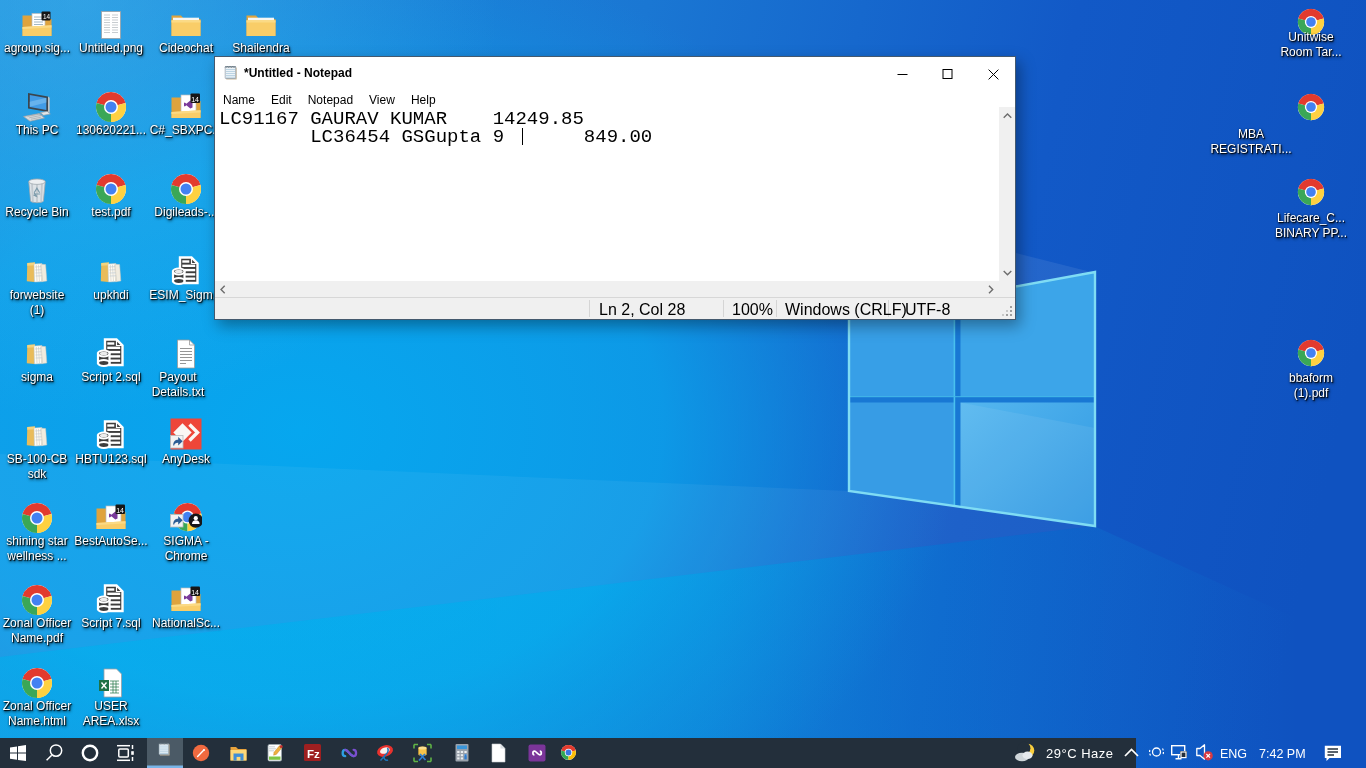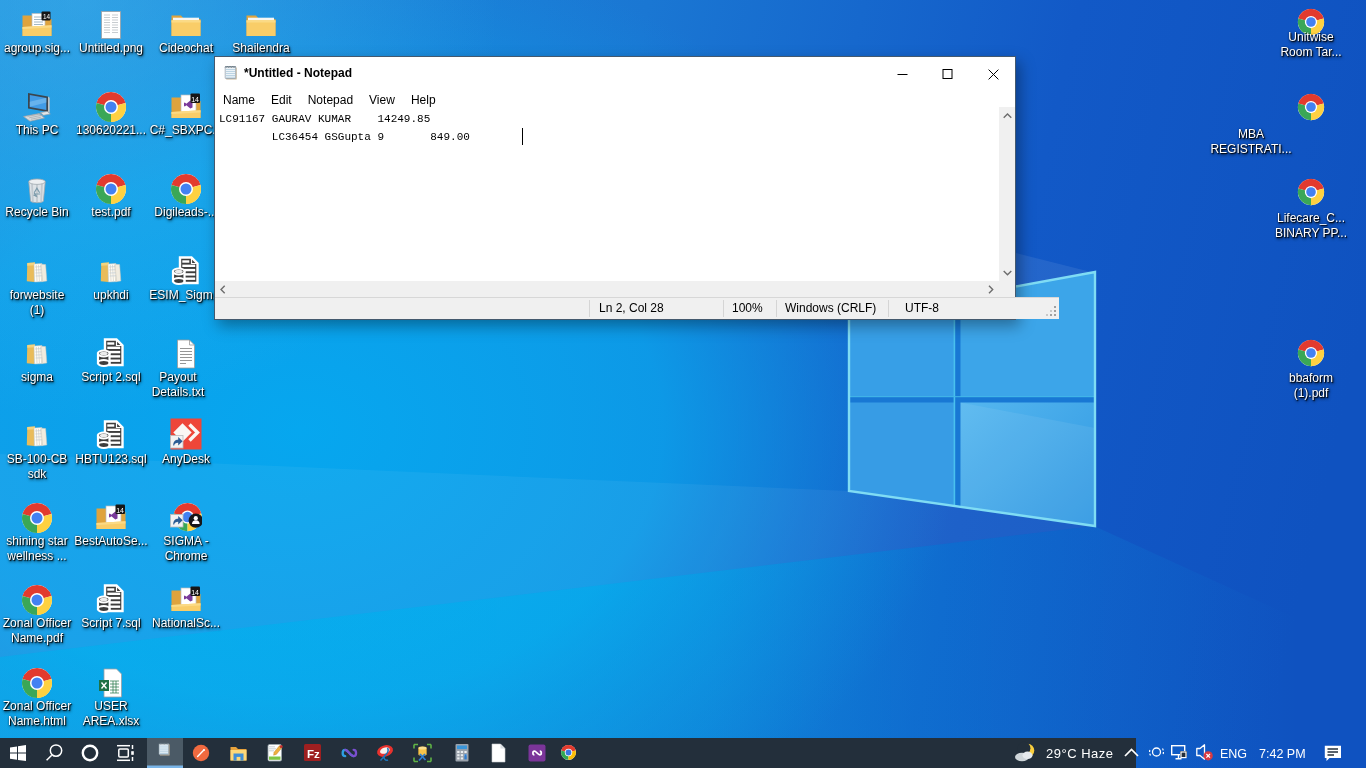--- a/index.html
+++ b/index.html
@@ -9,24 +9,24 @@
   text-shadow:1px 1px 1px rgba(0,0,0,.95),1px 2px 3px rgba(0,0,0,.8),0 0 2px rgba(0,0,0,.45);}
 #npwin{position:absolute;left:214px;top:56px;width:800px;height:262px;background:#fff;
   border:1px solid #44596e;box-shadow:4px 6px 14px rgba(0,0,0,.35);}
 #nptitle{position:absolute;left:0;top:0;width:100%;height:31px;background:#fff;font-weight:bold;}
 #nptxt{position:absolute;left:0;top:50px;width:784px;height:174px;background:#fff;overflow:hidden;}
 #npmenu{position:absolute;left:0;top:31px;width:100%;height:19px;background:#fff;font-size:12px;color:#000;}
 .mitem{display:inline-block;padding:5px 8px 0 8px;}
 #npvsb{position:absolute;right:0;top:50px;width:16px;height:190px;background:#f0f0f0;}
 #nphsb{position:absolute;left:0;top:224px;width:784px;height:16px;background:#f0f0f0;}
 #npstatus{position:absolute;left:0;bottom:0;width:100%;height:21px;background:#f0f0f0;
-  border-top:1px solid #d7d7d7;font-size:12px;color:#000;padding-left:44px;}
+  border-top:1px solid #d7d7d7;font-size:16px;color:#000;}
 .ssep{position:absolute;top:2px;bottom:2px;width:1px;background:#d5d5d5;}
 #taskbar{position:absolute;left:0;top:738px;width:1136px;height:30px;background:#232f3b;}
-pre{margin:0;font-family:"Liberation Mono",monospace;font-size:11px;line-height:18px;color:#000;}
+pre{margin:0;font-family:"Liberation Mono",monospace;font-size:19px;line-height:18px;color:#000;}
 </style></head>
 <body>
 <svg id="wall" viewBox="0 0 1366 768" preserveAspectRatio="none">
   <defs>
     <linearGradient id="bg" x1="0" y1="0" x2="1366" y2="320" gradientUnits="userSpaceOnUse">
       <stop offset="0" stop-color="#2090df"></stop>
       <stop offset="0.45" stop-color="#1a77d3"></stop>
       <stop offset="0.75" stop-color="#1259c7"></stop>
       <stop offset="1" stop-color="#0f52c0"></stop>
     </linearGradient>

